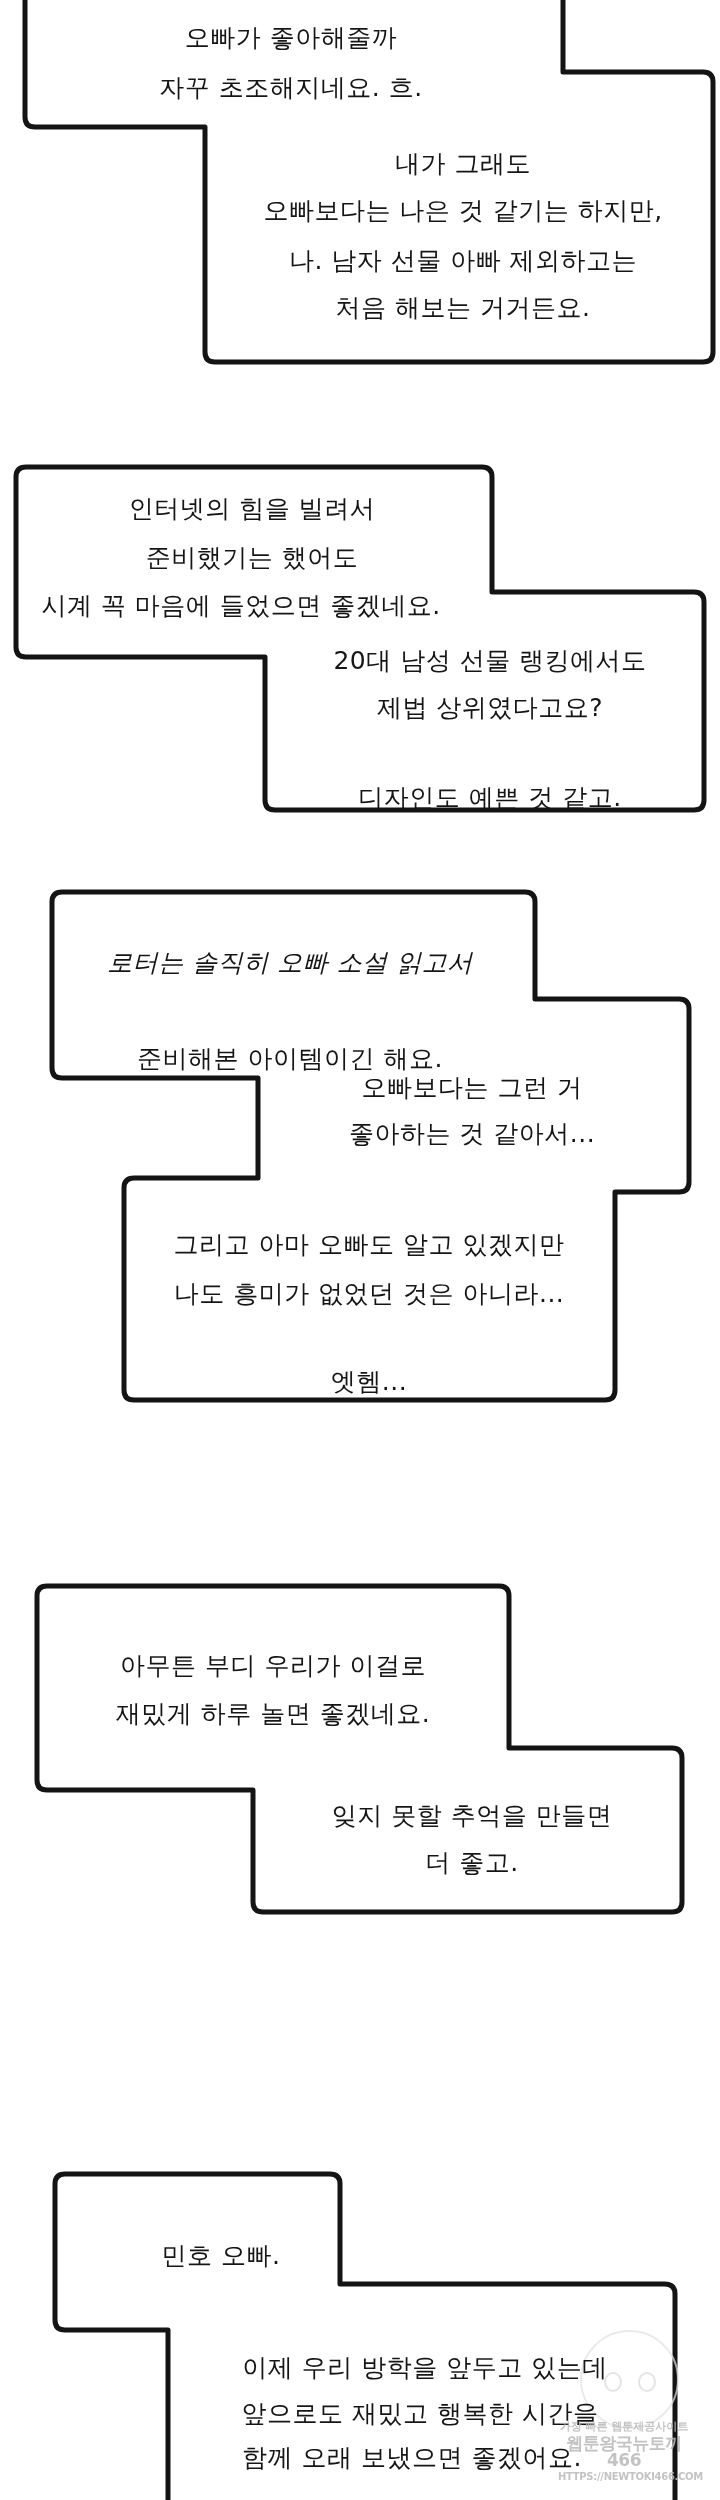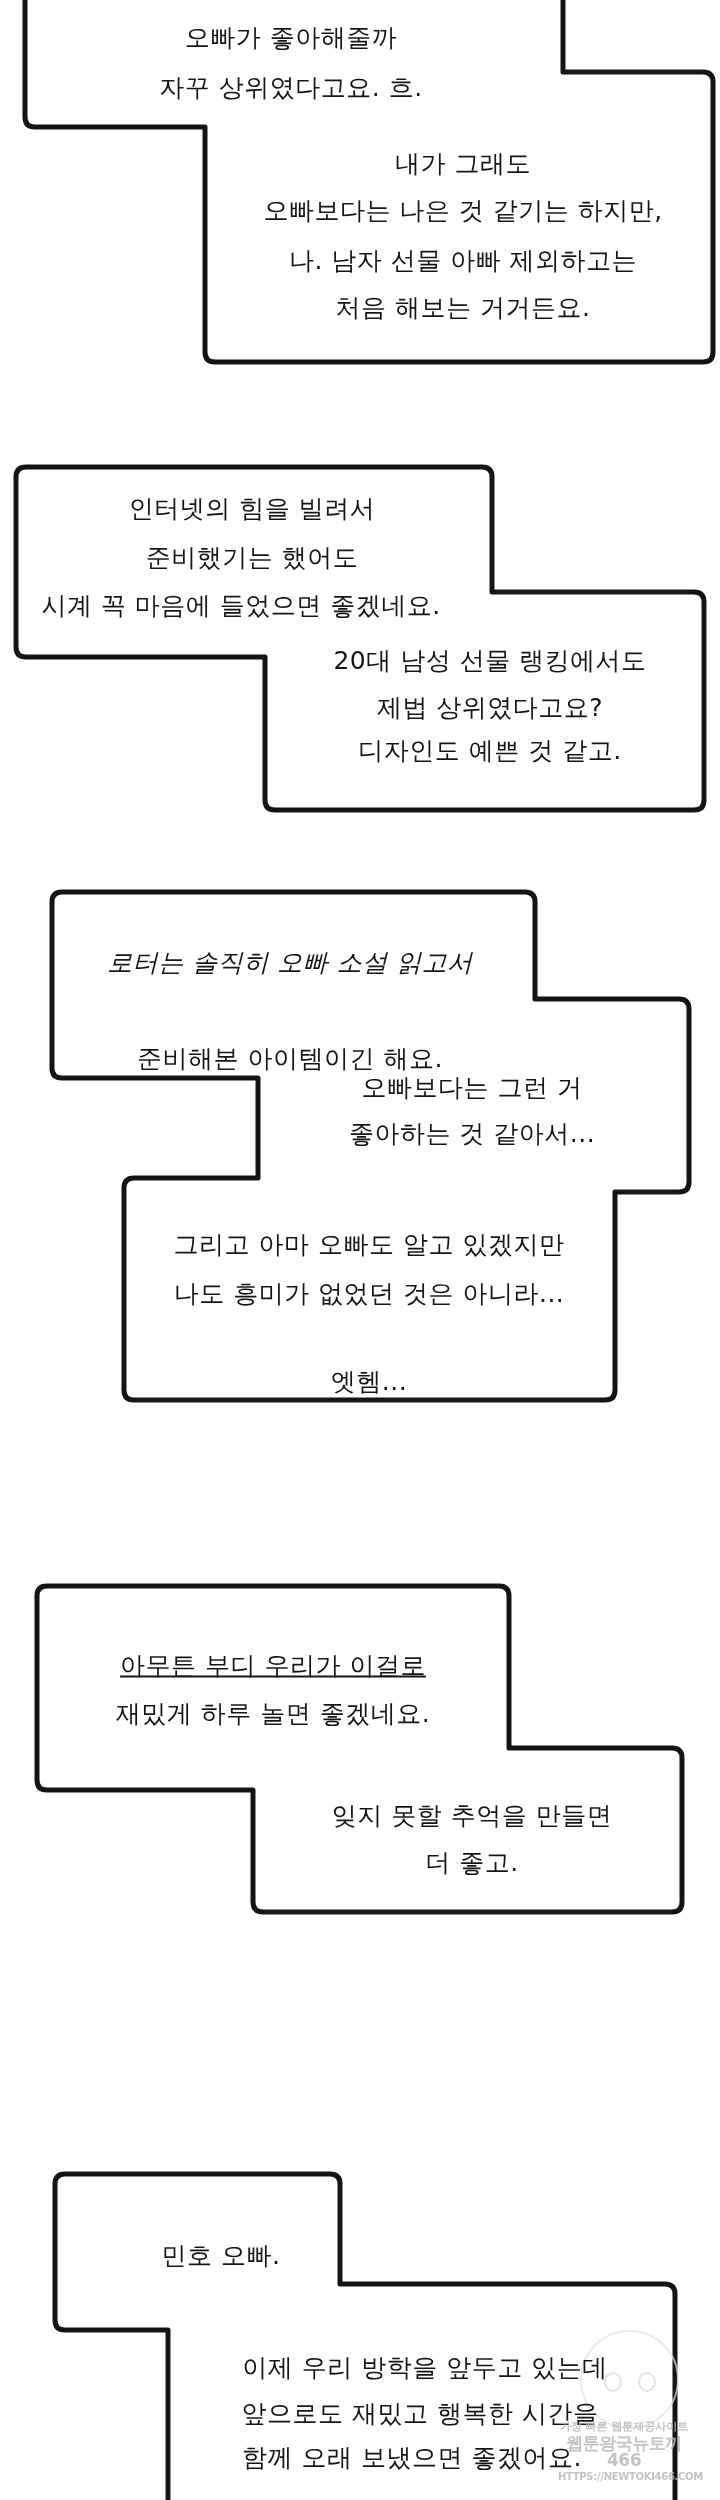--- a/index.html
+++ b/index.html
@@ -25,39 +25,39 @@
     <path d="M26,467 L482,467 Q492,467 492,477 L492,592 L694,592 Q704,592 704,602 L704,800 Q704,810 694,810 L275,810 Q265,810 265,800 L265,657 L26,657 Q16,657 16,647 L16,477 Q16,467 26,467 Z"></path>
     <path d="M62,892 L525,892 Q535,892 535,902 L535,999 L679,999 Q689,999 689,1009 L689,1182 Q689,1192 679,1192 L615,1192 L615,1390 Q615,1400 605,1400 L134,1400 Q124,1400 124,1390 L124,1188 Q124,1178 134,1178 L258,1178 L258,1078 L62,1078 Q52,1078 52,1068 L52,902 Q52,892 62,892 Z"></path>
     <path d="M47,1586 L499,1586 Q509,1586 509,1596 L509,1748 L672,1748 Q682,1748 682,1758 L682,1902 Q682,1912 672,1912 L263,1912 Q253,1912 253,1902 L253,1790 L47,1790 Q37,1790 37,1780 L37,1596 Q37,1586 47,1586 Z"></path>
     <path d="M168,2515 L168,2330 L65,2330 Q55,2330 55,2320 L55,2184 Q55,2174 65,2174 L330,2174 Q340,2174 340,2184 L340,2284 L665,2284 Q675,2284 675,2294 L675,2515"></path>
   </svg>
 
   <div class="wm-figure"></div>
 
   <div id="lines">
       <div class="line" style="left: 291px; top: 37px;">오빠가 좋아해줄까</div>
-      <div class="line" style="left: 291px; top: 87px;">자꾸 상위였다고요. 흐.</div>
+      <div class="line" style="left: 291px; top: 87px;">자꾸 초조해지네요. 흐.</div>
       <div class="line" style="left: 463px; top: 163px;">내가 그래도</div>
       <div class="line" style="left: 463px; top: 210px;">오빠보다는 나은 것 같기는 하지만,</div>
       <div class="line" style="left: 463px; top: 260px;">나. 남자 선물 아빠 제외하고는</div>
       <div class="line" style="left: 463px; top: 307px;">처음 해보는 거거든요.</div>
       <div class="line" style="left: 252px; top: 508px; text-align: right;">인터넷의 힘을 빌려서</div>
       <div class="line" style="left: 252px; top: 557px;">준비했기는 했어도</div>
       <div class="line" style="left: 241px; top: 605px;">시계 꼭 마음에 들었으면 좋겠네요.</div>
       <div class="line" style="left: 490px; top: 660px;">20대 남성 선물 랭킹에서도</div>
       <div class="line" style="left: 490px; top: 707px;">제법 상위였다고요?</div>
-      <div class="line" style="left: 490px; top: 750px;">디자인도 예쁜 것 같고.</div>
+      <div class="line" style="left: 490px; top: 797px;">디자인도 예쁜 것 같고.</div>
       <div class="line" style="left: 290px; top: 962px; font-style: italic;">로터는 솔직히 오빠 소설 읽고서</div>
       <div class="line" style="left: 290px; top: 1015px; margin-top: 43px;">준비해본 아이템이긴 해요.</div>
       <div class="line" style="left: 472px; top: 1087px;">오빠보다는 그런 거</div>
       <div class="line" style="left: 472px; top: 1133px;">좋아하는 것 같아서...</div>
       <div class="line" style="left: 369px; top: 1244px;">그리고 아마 오빠도 알고 있겠지만</div>
       <div class="line" style="left: 369px; top: 1293px;">나도 흥미가 없었던 것은 아니라...</div>
       <div class="line" style="left: 369px; top: 1337px; margin-top: 44px;">엣헴...</div>
-      <div class="line" style="left: 273px; top: 1665px; text-decoration: underline;">아무튼 부디 우리가 이걸로</div>
+      <div class="line" style="left: 273px; top: 1665px;">아무튼 부디 우리가 이걸로</div>
       <div class="line" style="left: 273px; top: 1713px;">재밌게 하루 놀면 좋겠네요.</div>
       <div class="line" style="left: 472px; top: 1815px;">잊지 못할 추억을 만들면</div>
       <div class="line" style="left: 472px; top: 1862px;">더 좋고.</div>
       <div class="line" style="left: 221px; top: 2255px;">민호 오빠.</div>
       <div class="line" style="left: 425px; top: 2367px;">이제 우리 방학을 앞두고 있는데</div>
       <div class="line" style="left: 420px; top: 2413px;">앞으로도 재밌고 행복한 시간을</div>
       <div class="line" style="left: 412px; top: 2457px;">함께 오래 보냈으면 좋겠어요.</div>
     </div>
 
   <div class="watermark">

